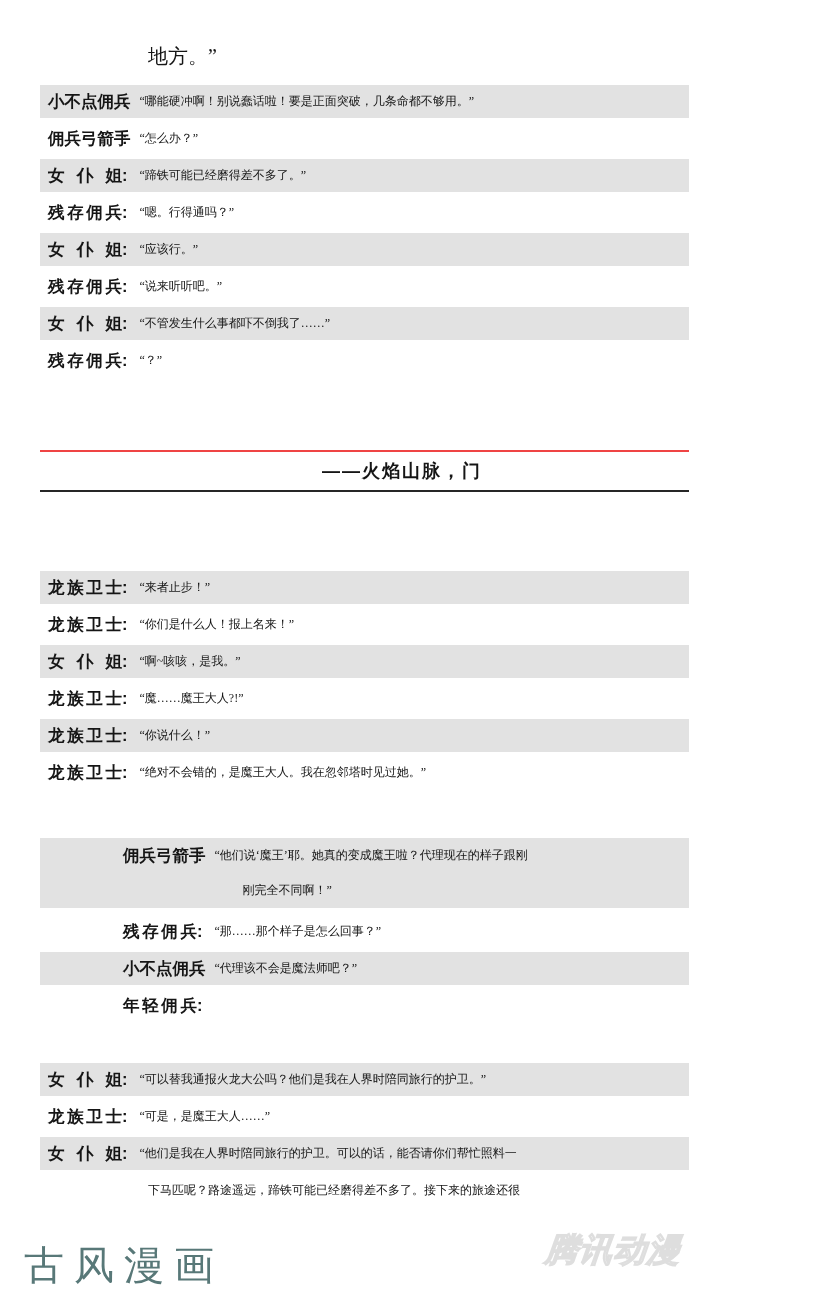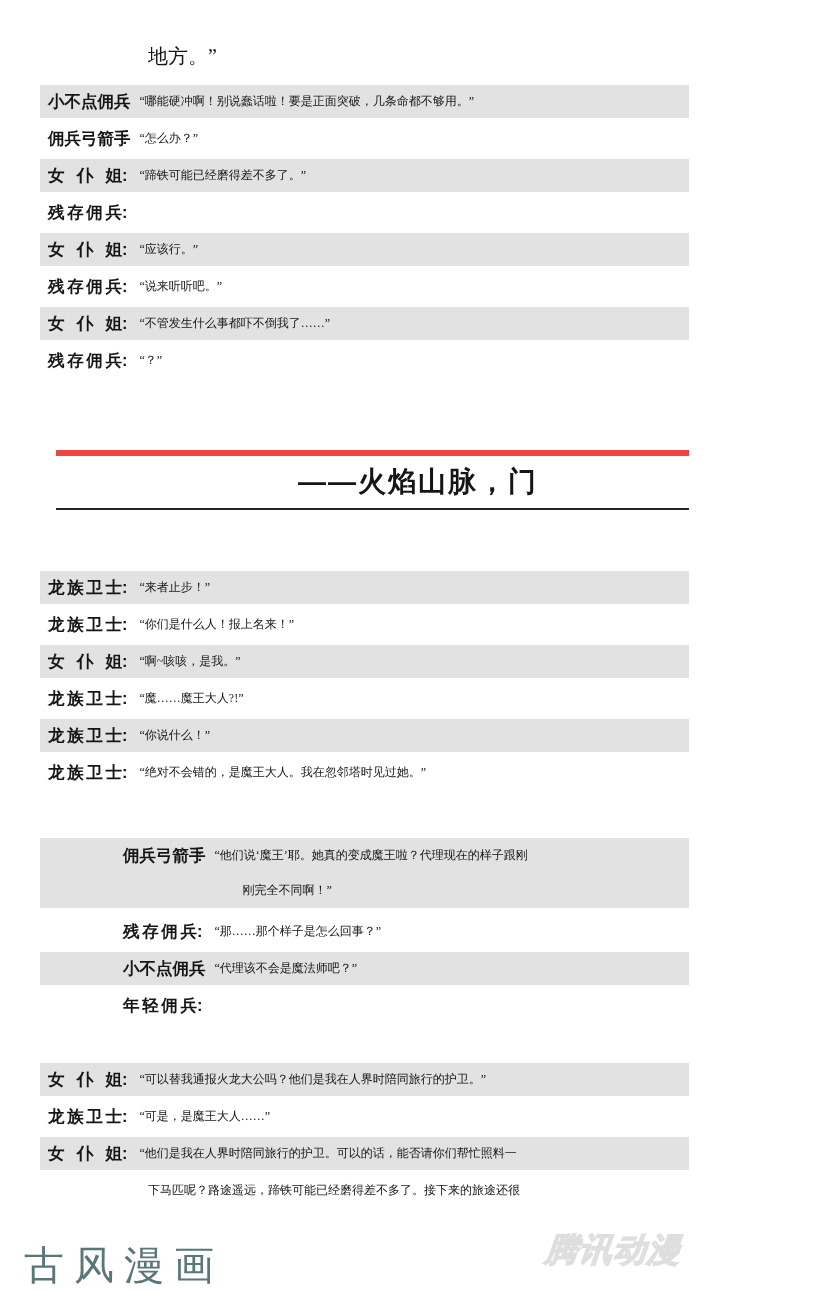--- a/index.html
+++ b/index.html
@@ -54,29 +54,29 @@
   }
   .block.shaded{background:#e2e2e2;}
   .block .speaker{line-height:35px;}
   .block .dialogue{white-space:normal;line-height:35px;}
   .block .line2{padding-left:28px;}
   .indent{padding-left:83px;}
   .cont-row{padding-left:108px;}
   
   .heading{
     position:absolute;
-    left:56px;top:450px;
+    left:40px;top:450px;
     width:724px;
-    border-top:6px solid #ef4444;
+    border-top:2px solid #ef4444;
     border-bottom:2px solid #262626;
     text-align:center;
     padding:7px 0;
     font-family:"Liberation Sans","DejaVu Sans",sans-serif;
     font-weight:bold;
-    font-size:28px;
+    font-size:18px;
     letter-spacing:2px;
   }
   
   .top-cont{
     position:absolute;
     left:148px;top:40px;
     font-size:20px;
     line-height:33px;
   }
   
@@ -137,20 +137,21 @@
           <span class="speaker-name">女仆姐</span>
           <span class="speaker-colon">:</span>
         </span>
       <span class="dialogue">“蹄铁可能已经磨得差不多了。”</span>
     </div>
     <div class="row">
       <span class="speaker">
           <span class="speaker-name">残存佣兵</span>
           <span class="speaker-colon">:</span>
         </span>
+      <span class="dialogue">“嗯。行得通吗？”</span>
     </div>
     <div class="row shaded">
       <span class="speaker">
           <span class="speaker-name">女仆姐</span>
           <span class="speaker-colon">:</span>
         </span>
       <span class="dialogue">“应该行。”</span>
     </div>
     <div class="row">
       <span class="speaker">

